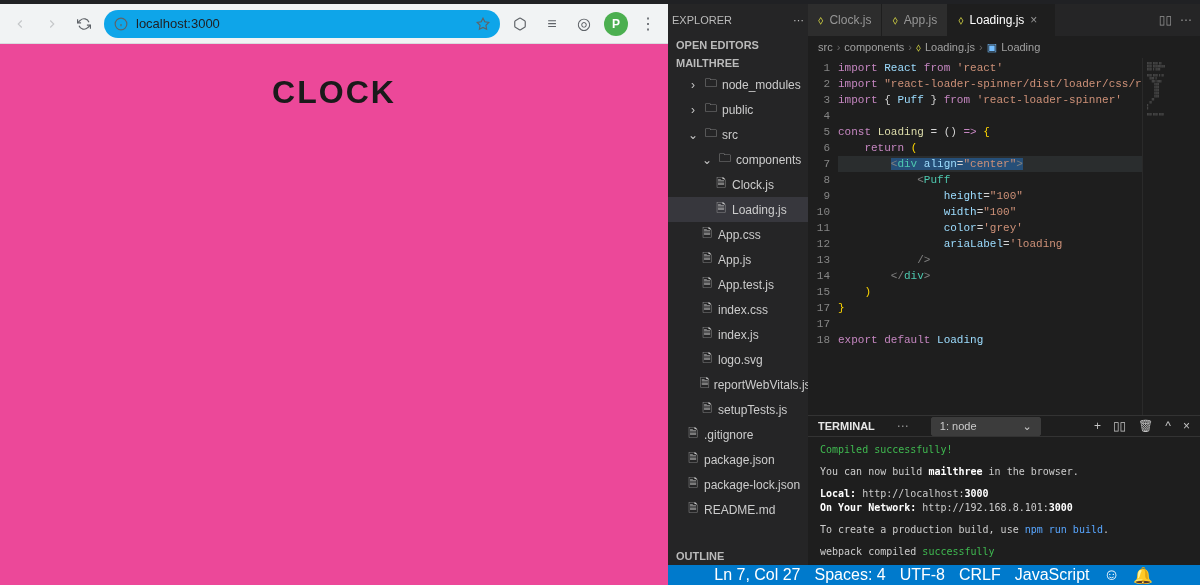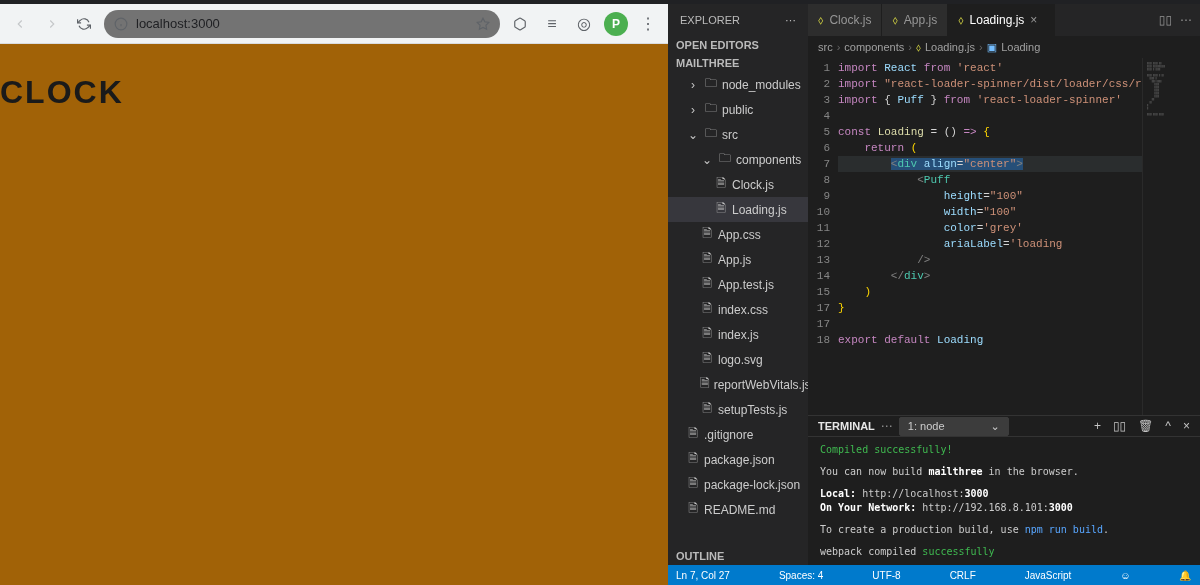--- a/index.html
+++ b/index.html
@@ -8,31 +8,31 @@
     
     .browser-top { height: 4px; background: #202124; }
     
     .main-area { display: flex; flex: 1; height: 561px; }
     
     
     .chrome { width: 668px; display: flex; flex-direction: column; background: white; }
     .chrome-toolbar { height: 40px; background: #f1f3f4; display: flex; align-items: center; padding: 0 8px; border-bottom: 1px solid #dadce0; gap: 8px; }
     .nav-btn { width: 24px; height: 24px; display: flex; align-items: center; justify-content: center; color: #5f6368; cursor: pointer; }
     .nav-btn.disabled { color: #c5c7c9; }
-    .url-bar { flex: 1; background: #737373; border-radius: 14px; height: 28px; display: flex; align-items: center; padding: 0 10px; gap: 8px; color: #5f6368; font-size: 13px; }
+    .url-bar { flex: 1; background: #0ea5e9; border-radius: 14px; height: 28px; display: flex; align-items: center; padding: 0 10px; gap: 8px; color: #5f6368; font-size: 13px; }
     .url-text { color: #202124; }
     .tb-icon { width: 24px; height: 24px; display: flex; align-items: center; justify-content: center; color: #5f6368; }
     .avatar { width: 24px; height: 24px; border-radius: 50%; background: #4caf50; color: white; display: flex; align-items: center; justify-content: center; font-size: 12px; font-weight: 600; }
-    .chrome-content { flex: 1; background: #a16207; display: flex; padding-top: 30px; }
+    .chrome-content { flex: 1; background: #ec4899; display: flex; justify-content: center; padding-top: 30px; }
     .clock-title { font-size: 32px; font-weight: 800; letter-spacing: 2px; color: #1a1a1a; }
     
     
     .vscode { width: 532px; display: flex; flex-direction: column; background: #1e1e1e; color: #cccccc; font-size: 12px; }
     .vscode-tabs-row { height: 32px; background: #252526; display: flex; align-items: stretch; }
-    .explorer-header { width: 140px; padding: 0 12px; display: flex; align-items: center; justify-content: space-between; font-size: 11px; text-transform: uppercase; color: #bbbbbb; }
+    .explorer-header { width: 140px; padding: 0 4px; display: flex; align-items: center; justify-content: space-between; font-size: 11px; text-transform: uppercase; color: #bbbbbb; }
     .editor-tabs { display: flex; flex: 1; align-items: stretch; }
     .editor-tab { display: flex; align-items: center; gap: 6px; padding: 0 10px; color: #969696; font-size: 12px; background: #2d2d2d; border-right: 1px solid #1e1e1e; cursor: pointer; }
     .editor-tab.active { background: #1e1e1e; color: #fff; }
     .tab-close { width: 14px; color: #969696; }
     .tab-actions { display: flex; align-items: center; gap: 8px; padding: 0 8px; color: #969696; }
     
     .vscode-body { display: flex; flex: 1; overflow: hidden; }
     
     
     .sidebar { width: 140px; background: #252526; display: flex; flex-direction: column; font-size: 12px; }
@@ -62,32 +62,32 @@
     .str { color: #ce9178; }
     .tag { color: #808080; }
     .comp { color: #4ec9b0; }
     .attr { color: #9cdcfe; }
     .br { color: #ffd700; }
     .highlight-line { background: #2a2d2e; }
     .sel { background: #264f78; }
     
     
     .terminal-panel { height: 150px; background: #1e1e1e; border-top: 1px solid #333; display: flex; flex-direction: column; }
-    .term-header { height: 28px; display: flex; align-items: center; padding: 0 10px; gap: 6px; border-bottom: 1px solid #333; }
+    .term-header { height: 28px; display: flex; align-items: center; padding: 0 10px; gap: 22px; border-bottom: 1px solid #333; }
     .term-title { font-size: 11px; text-transform: uppercase; color: #e7e7e7; font-weight: 600; }
     .term-dots { color: #969696; }
     .term-select { background: #3c3c3c; color: #ccc; border: 1px solid #3c3c3c; padding: 2px 8px; font-size: 11px; border-radius: 2px; display: flex; align-items: center; gap: 8px; width: 110px; justify-content: space-between; }
     .term-actions { margin-left: auto; display: flex; gap: 12px; color: #c5c5c5; }
     .term-body { flex: 1; padding: 6px 12px; font-family: Consolas, monospace; font-size: 10px; line-height: 14px; color: #cccccc; }
     .term-green { color: #3fb950; }
     .term-bold { font-weight: 600; color: #fff; }
     .term-blue { color: #58a6ff; }
     
     
-    .statusbar { height: 20px; background: #007acc; color: white; display: flex; align-items: center; font-size: 10px; padding: 0 8px; justify-content: space-between; gap: 22px; }
+    .statusbar { height: 20px; background: #007acc; color: white; display: flex; align-items: center; font-size: 16px; padding: 0 8px; justify-content: center; gap: 14px; }
     .statusbar span { cursor: pointer; }
     
     svg { width: 14px; height: 14px; }
   </style>
 </head>
 <body>
 
 <div class="browser-top"></div>
 
 <div class="main-area">

